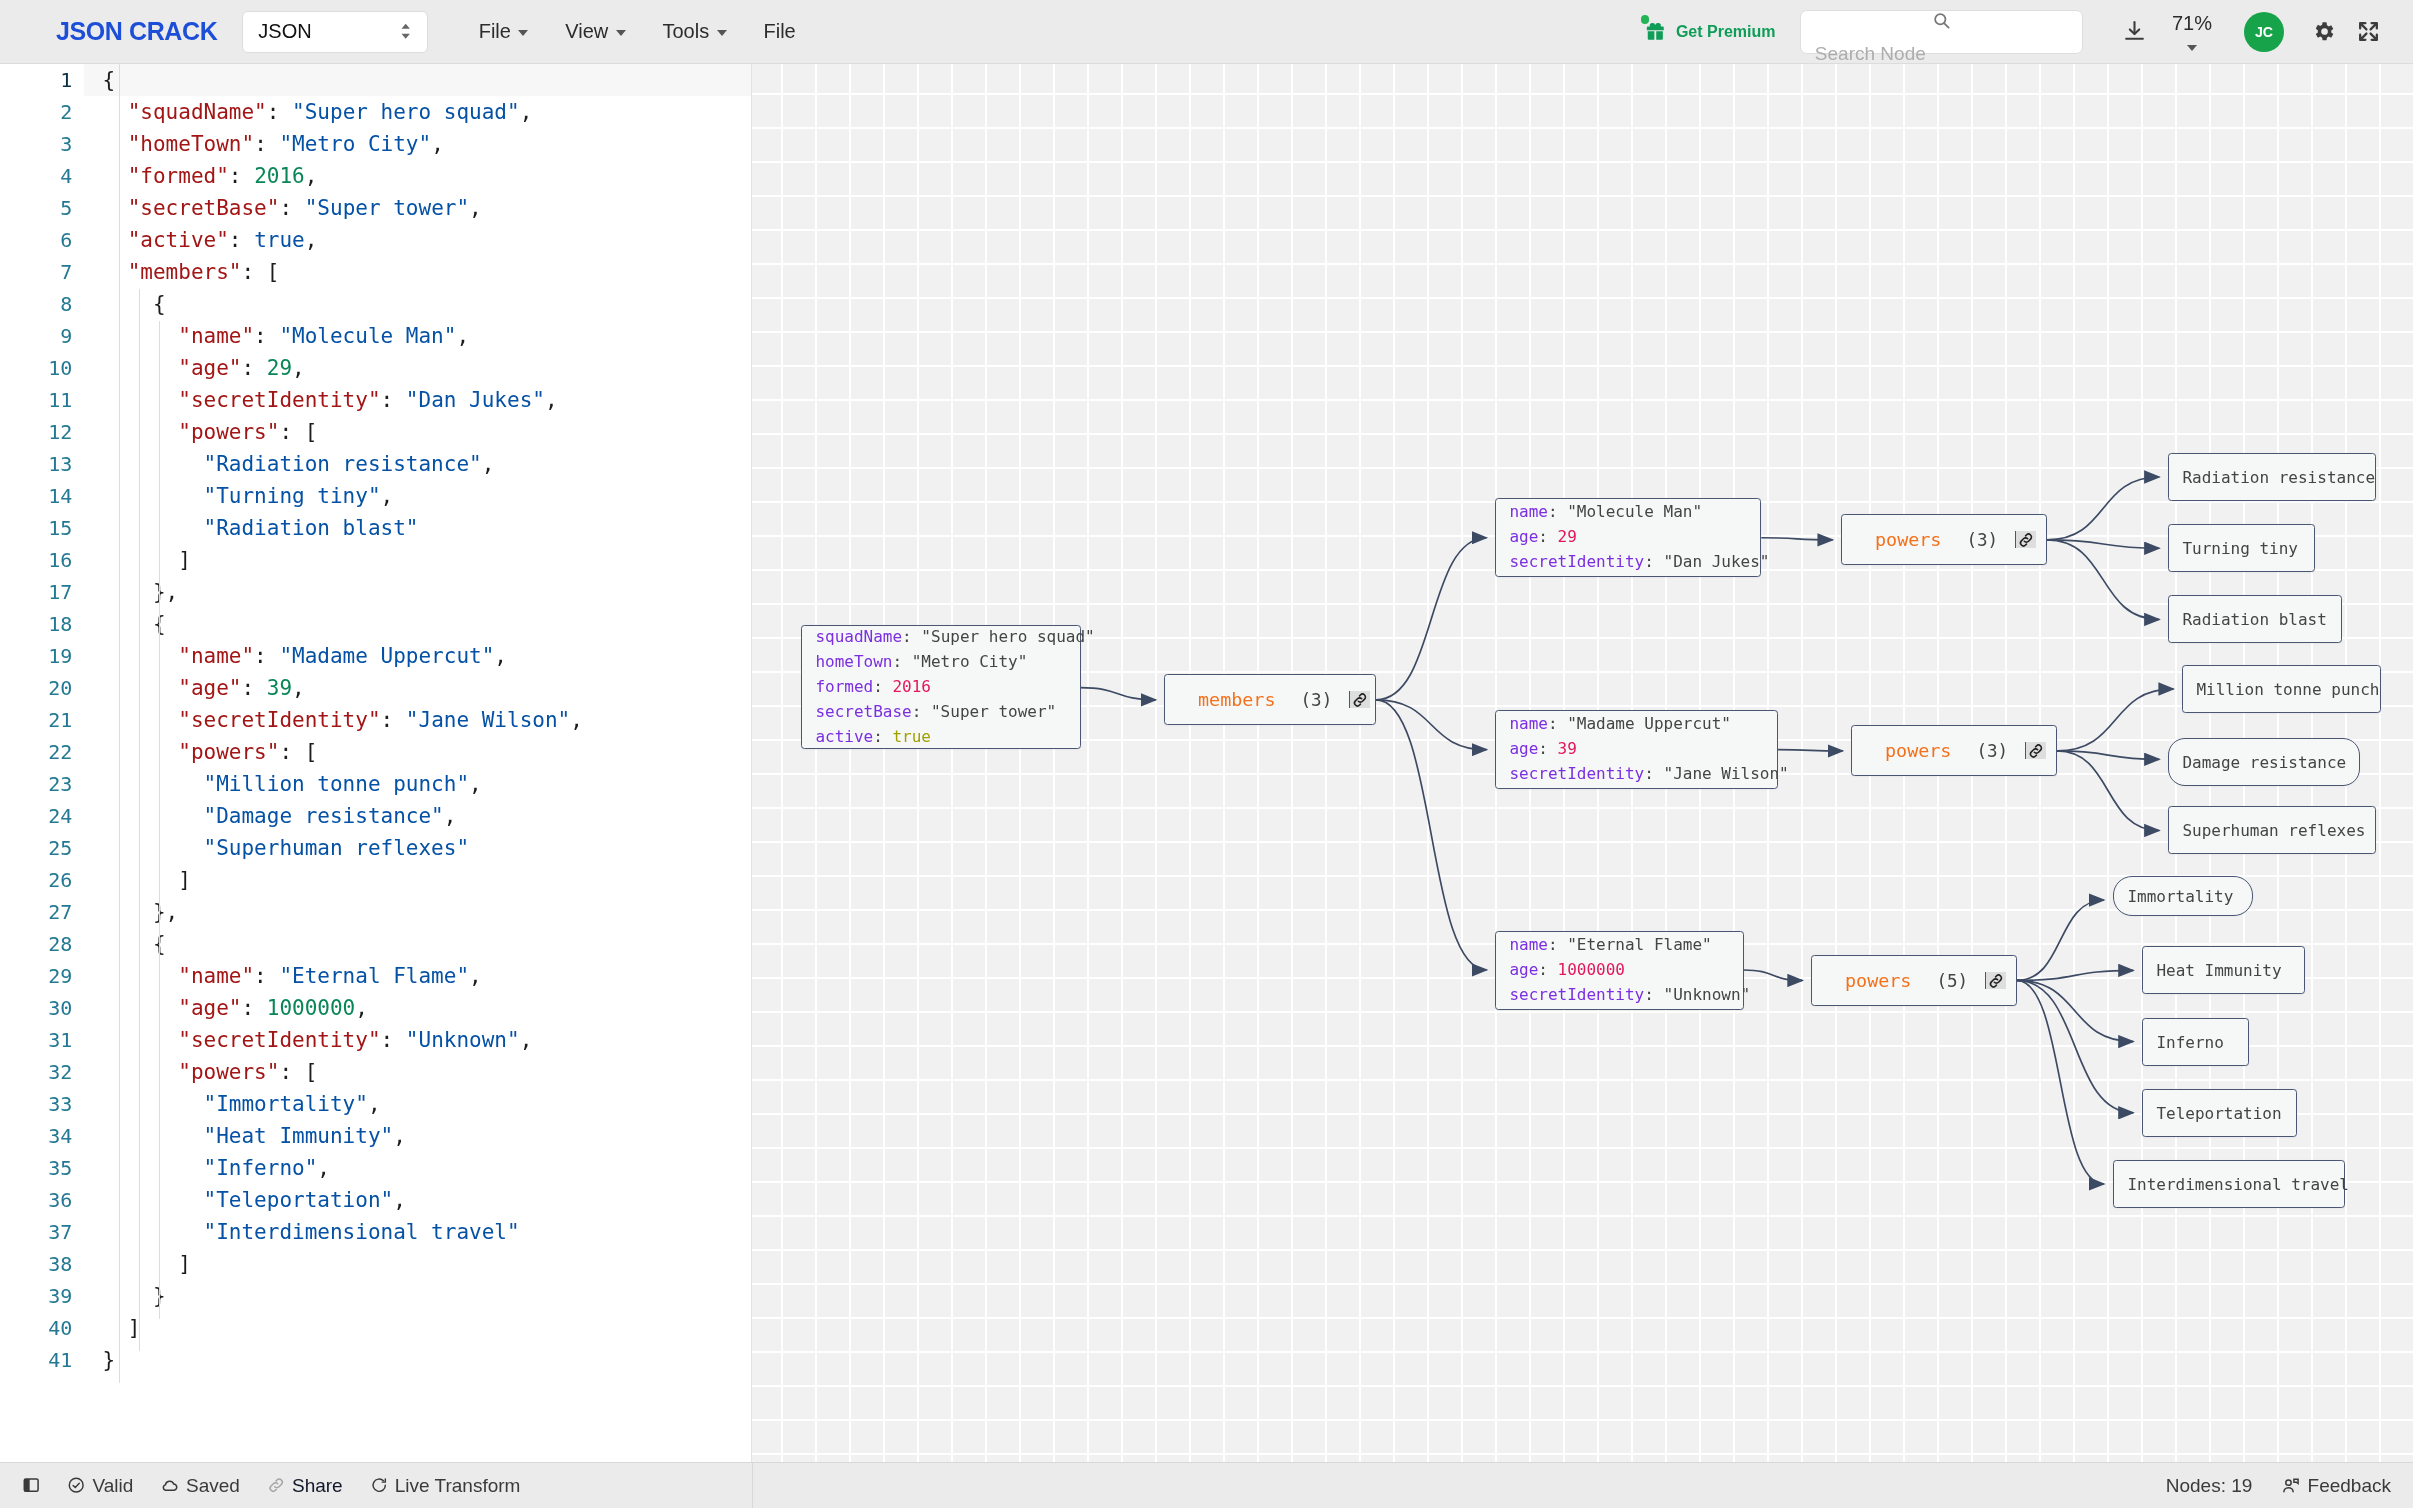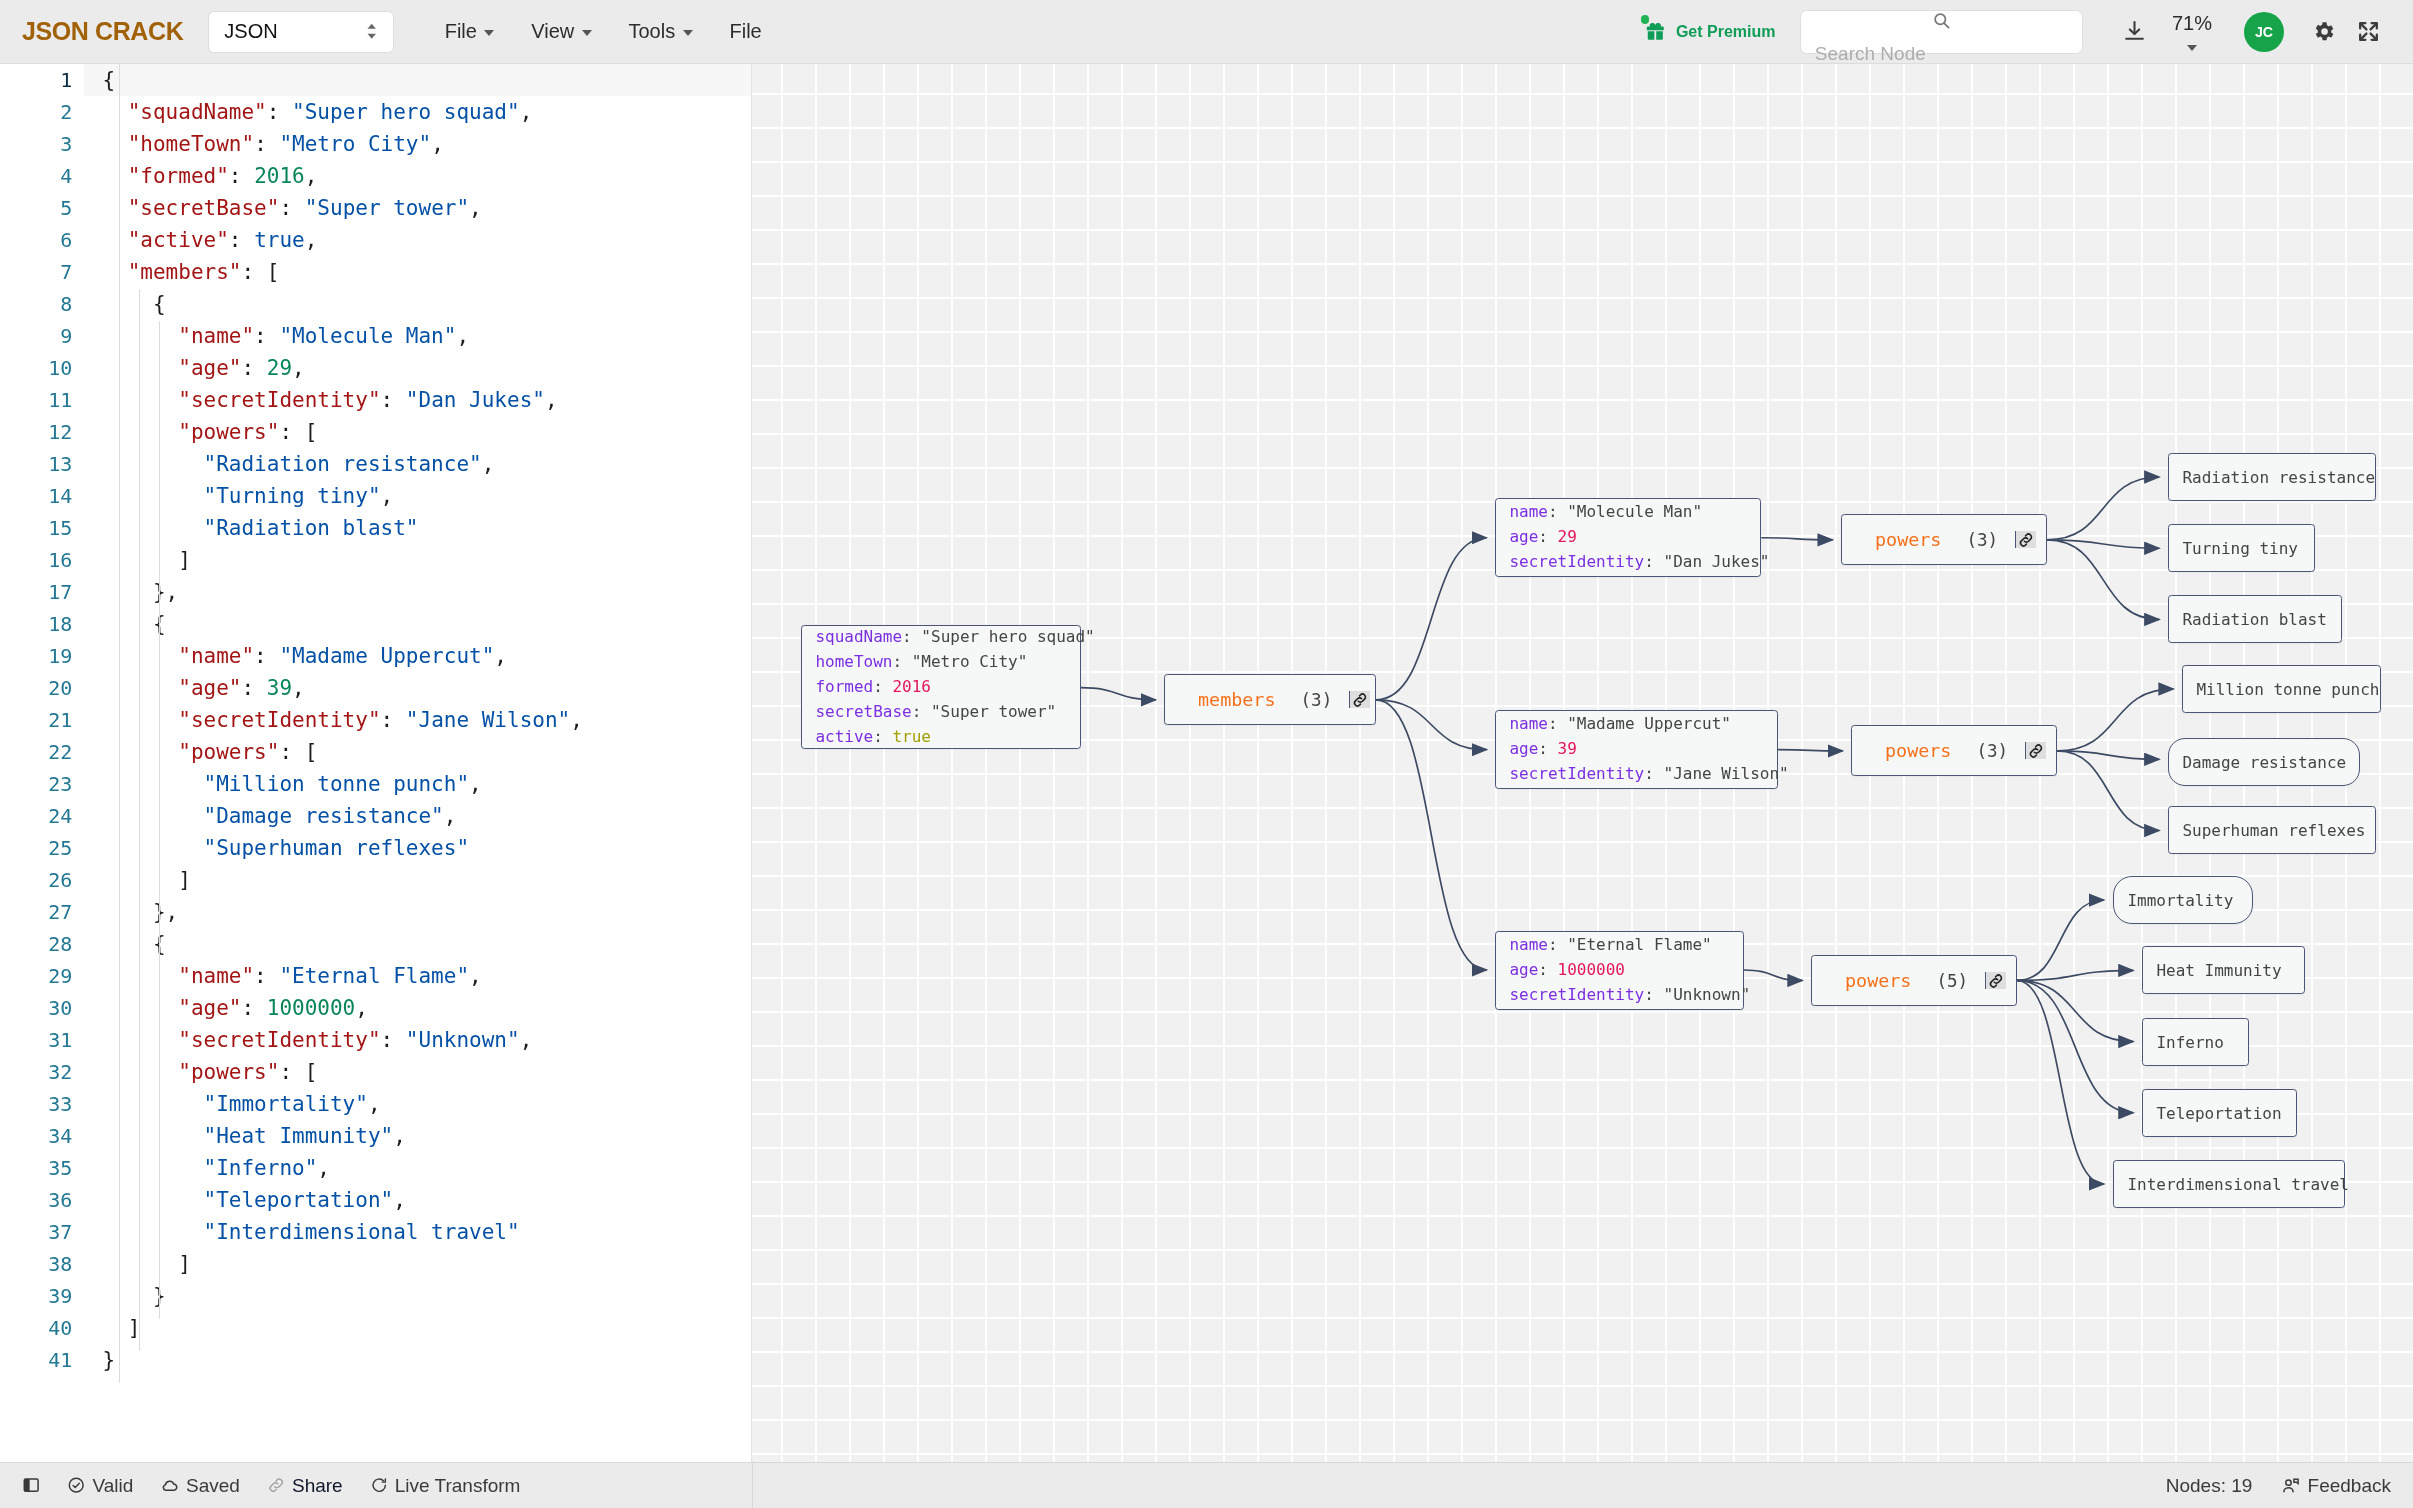--- a/index.html
+++ b/index.html
@@ -14,23 +14,24 @@
   .topbar {
     position: absolute; top: 0; left: 0;
     width: 2413px; height: 64px;
     background: #ebebeb;
     border-bottom: 0.8px solid #dcdcdc;
     display: flex; align-items: center;
     padding: 0 22px;
   }
   .brand {
     font-size: 25px; font-weight: bold;
-    letter-spacing: -0.4px; color: #a16207;
+    letter-spacing: -0.4px; color: #1d4ed8;
     margin-right: 25px;
     font-family: "Liberation Sans", sans-serif;
+    margin-left: 34px;
   }
   .format-select {
     width: 186px; height: 42px;
     background: #ffffff;
     border: 0.8px solid #dddddd;
     border-radius: 5.9px;
     display: flex; align-items: center;
     justify-content: space-between;
     padding: 0 15px;
     font-size: 20px; color: #111;
@@ -513,21 +514,21 @@
         </div>
         <div class="node node-leaf" style="left: 1430px; top: 601px; width: 199px; height: 48px;">
           <span>Million tonne punch</span>
         </div>
         <div class="node node-leaf" style="left: 1416px; top: 674px; width: 192px; height: 48px; border-radius: 17px;">
           <span>Damage resistance</span>
         </div>
         <div class="node node-leaf" style="left: 1416px; top: 742px; width: 208px; height: 48px;">
           <span>Superhuman reflexes</span>
         </div>
-        <div class="node node-leaf" style="left: 1361px; top: 812px; width: 140px; height: 48px; border-radius: 19px;">
+        <div class="node node-leaf" style="left: 1361px; top: 812px; width: 140px; height: 40px; border-radius: 19px;">
           <span>Immortality</span>
         </div>
         <div class="node node-leaf" style="left: 1390px; top: 882px; width: 163px; height: 48px;">
           <span>Heat Immunity</span>
         </div>
         <div class="node node-leaf" style="left: 1390px; top: 954px; width: 107px; height: 48px;">
           <span>Inferno</span>
         </div>
         <div class="node node-leaf" style="left: 1390px; top: 1025px; width: 155px; height: 48px;">
           <span>Teleportation</span>

